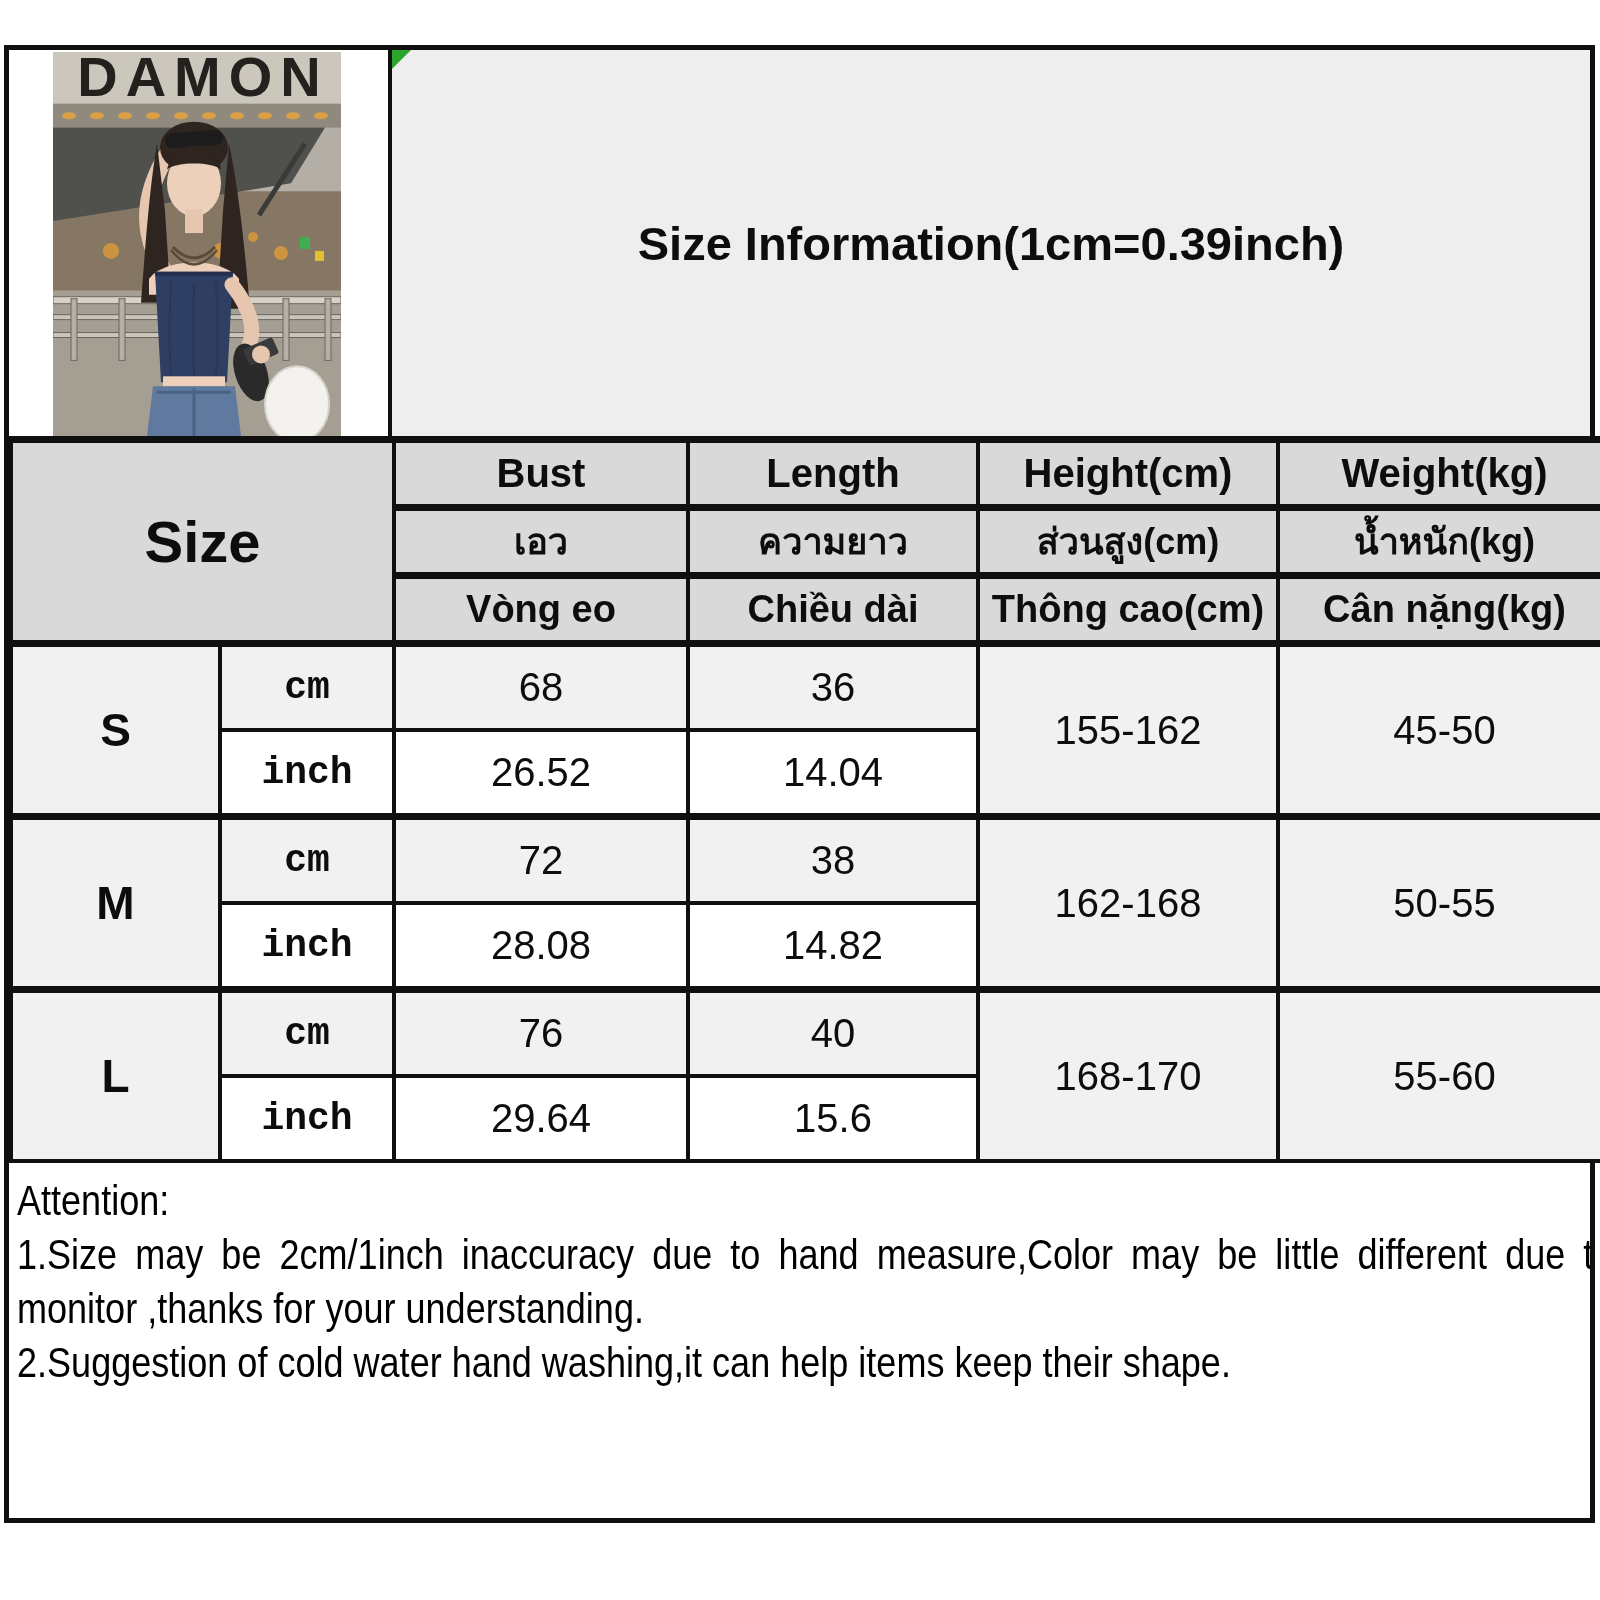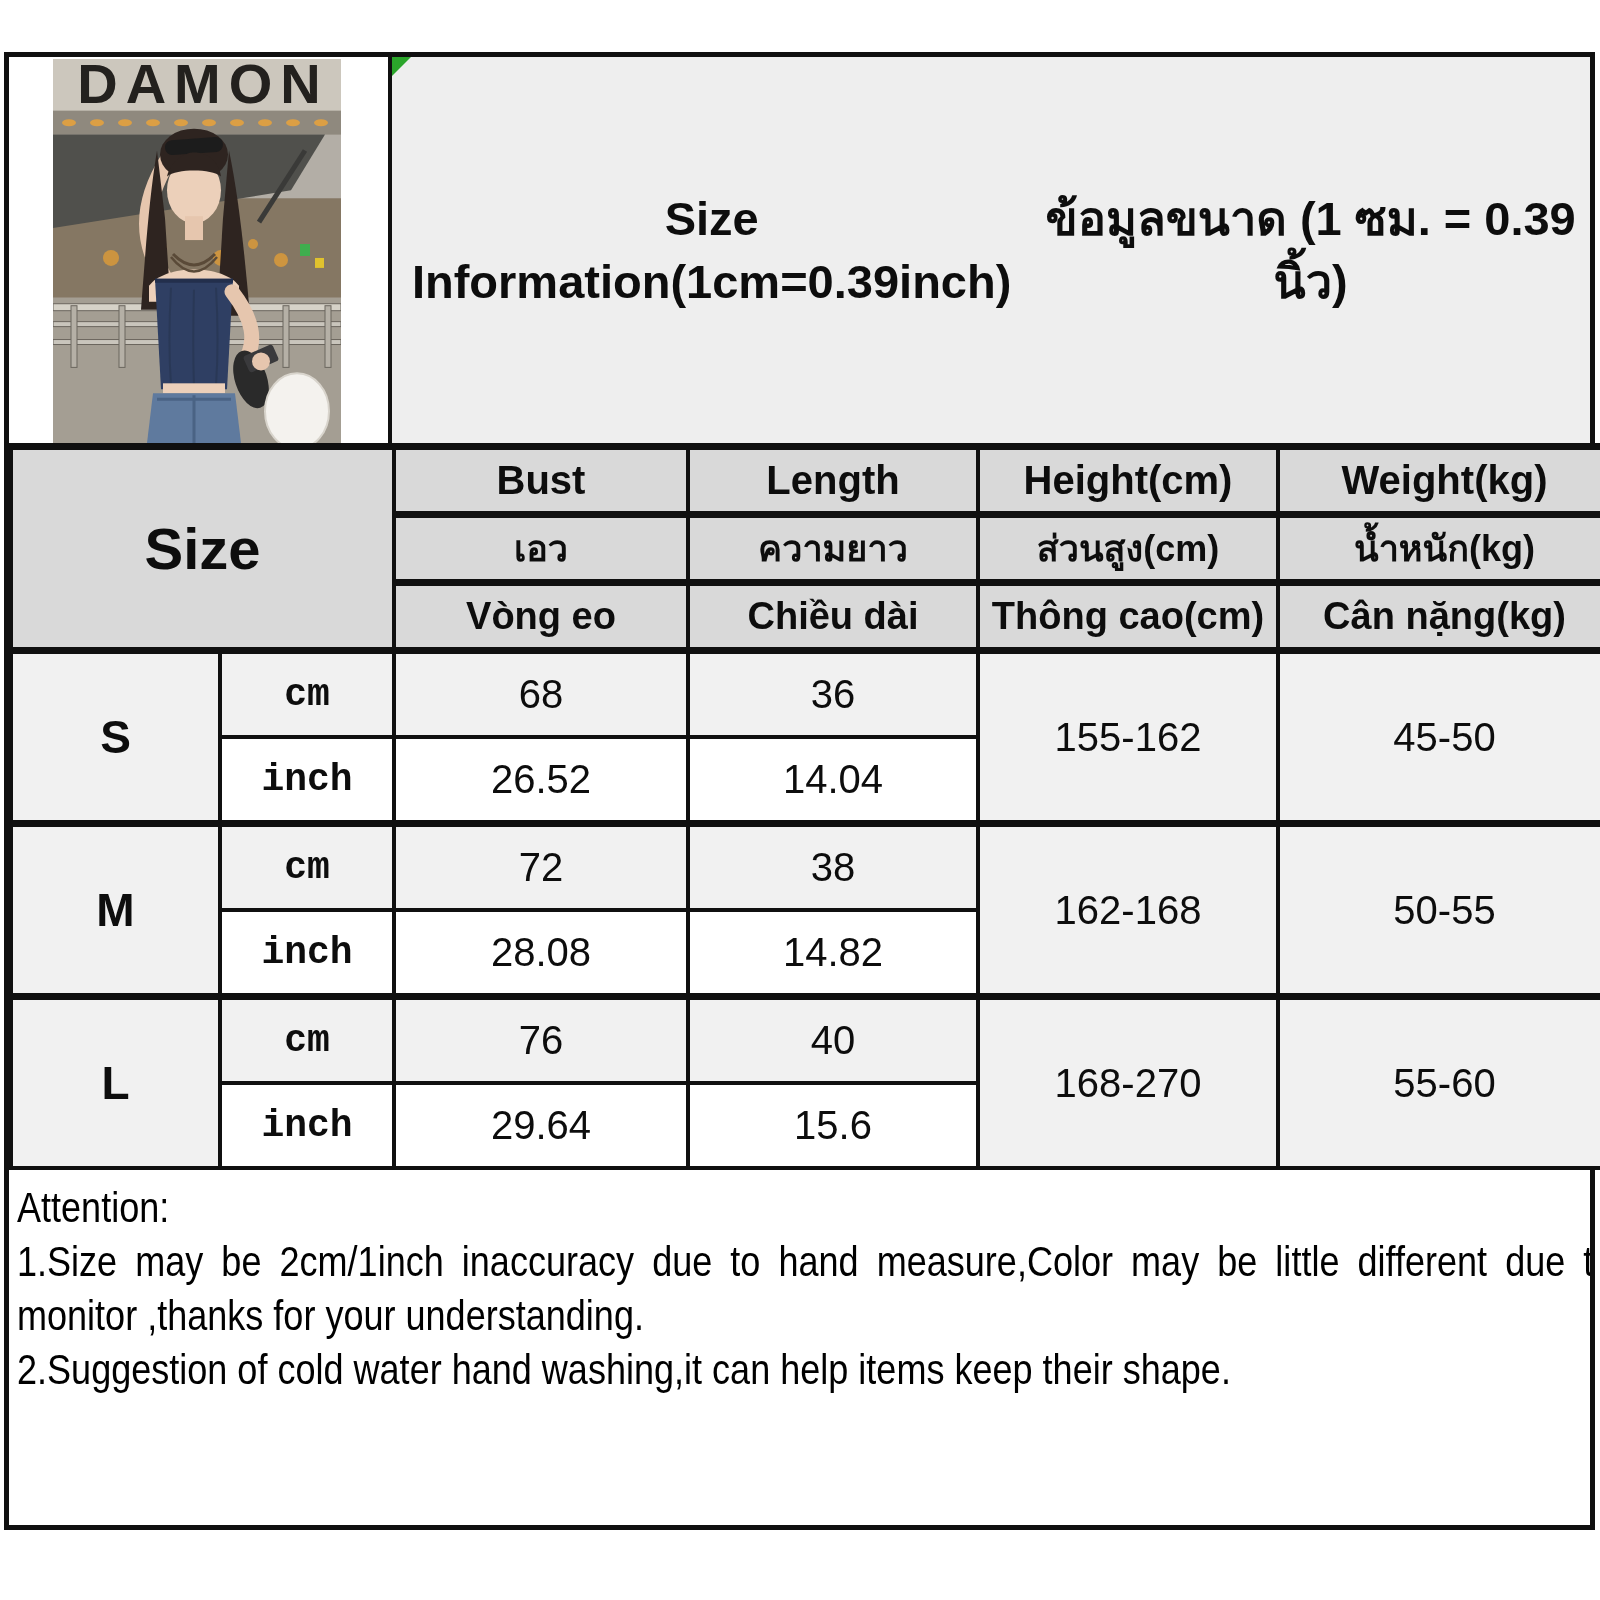--- a/index.html
+++ b/index.html
@@ -1,20 +1,20 @@
 <!DOCTYPE html>
 <html><head>
 <meta charset="utf-8">
 <style>
   html,body{margin:0;padding:0;background:#ffffff;}
   body{width:1600px;height:1600px;position:relative;
        font-family:"Liberation Sans","DejaVu Sans",sans-serif;color:#0d0d0d;
        -webkit-font-smoothing:antialiased;}
   .sheet{position:absolute;left:0;top:0;width:1600px;height:1600px;background:#fff;overflow:hidden;}
-  .main-box{position:absolute;left:4px;top:52px;width:1591px;box-sizing:border-box;
+  .main-box{position:absolute;left:4px;top:45px;width:1591px;box-sizing:border-box;
             border:5px solid #101010;background:#7dd3fc;}
 
   
   .top-section{display:flex;height:386px;}
   .photo-cell{width:383px;box-sizing:border-box;border-right:4px solid #101010;
               background:#fff;position:relative;flex:none;}
   .photo-frame{position:absolute;left:44px;top:2px;width:288px;height:384px;overflow:hidden;}
   .photo-frame svg{display:block;width:100%;height:100%;}
   .title-cell{flex:1;background:#eeeeee;position:relative;display:flex;flex-direction:row;
               align-items:center;justify-content:center;}
@@ -137,21 +137,20 @@
 
               <ellipse cx="244" cy="354" rx="32" ry="38" fill="#f4f2ee" stroke="#d8d4cc" stroke-width="2"></ellipse>
             </g>
           </svg>
         </div>
       </div>
 
       <div class="title-cell">
         <div class="corner-flag"></div>
         <div class="title-line">Size Information(1cm=0.39inch)</div>
-        <div class="title-line">ข้อมูลขนาด (1 ซม. = 0.39 นิ้ว)</div>
       </div>
     </div>
 
     <table class="size-table">
       <colgroup>
         <col style="width:209px">
           <col style="width:174px">
           <col style="width:294px">
         <col style="width:290px">
           <col style="width:300px">
@@ -204,21 +203,21 @@
           <td class="unit">inch</td>
           <td class="val">28.08</td>
           <td class="val">14.82</td>
         </tr>
 
         <tr class="b-row row-cm group-start">
           <td class="size-lbl" rowspan="2">L</td>
           <td class="unit">cm</td>
           <td class="val">76</td>
           <td class="val">40</td>
-          <td class="merged" rowspan="2">168-270</td>
+          <td class="merged" rowspan="2">168-170</td>
           <td class="merged" rowspan="2">55-60</td>
         </tr>
         <tr class="b-row row-inch">
           <td class="unit">inch</td>
           <td class="val">29.64</td>
           <td class="val">15.6</td>
         </tr>
       </tbody>
     </table>
 

